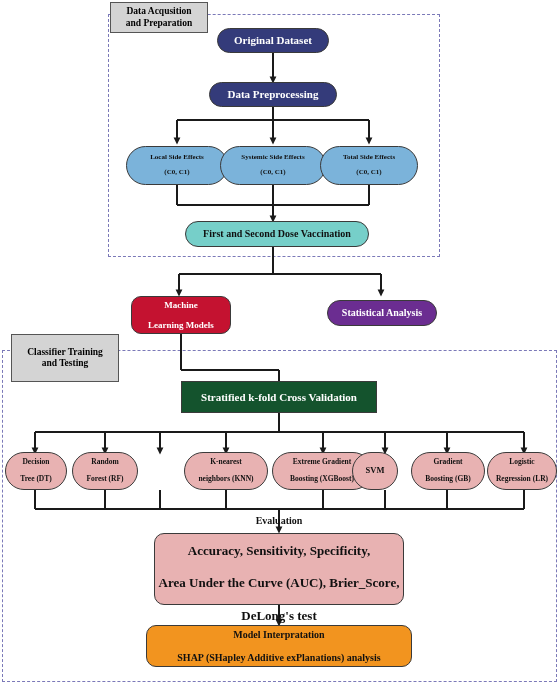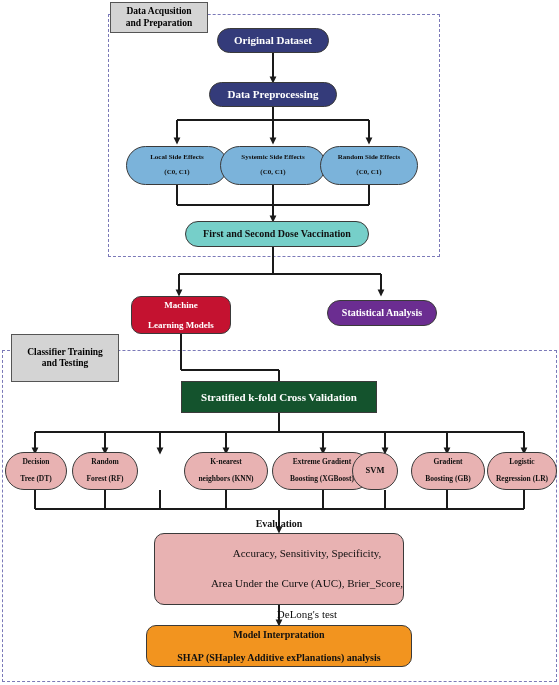--- a/index.html
+++ b/index.html
@@ -34,21 +34,21 @@
   .dashbox{position:absolute;box-sizing:border-box;border:1.6px dashed #7b79b8;
            background:transparent;}
 
   .t7{font-size:7px;}
   .t75{font-size:7.5px;}
   .t85{font-size:8.5px;}
   .t9{font-size:9px;}
   .t10{font-size:10px;}
   .t11{font-size:11px;}
   .sub{font-weight:bold;}
-  .evalsub{font-weight:normal;font-size:11px;padding-left:28px;}
+  .evalsub{font-weight:bold;font-size:13px;}
 </style>
 </head>
 <body>
 
 <div id="stage">
 
   <div class="dashbox" style="left:108px;top:14px;width:332px;height:243px;"></div>
   <div class="dashbox" style="left:2px;top:350px;width:555px;height:332px;"></div>
 
   <svg id="wires" viewBox="0 0 559 685" xmlns="http://www.w3.org/2000/svg">
@@ -139,21 +139,21 @@
 
   <div class="node pill c-blue t7" style="left:220px;top:146px;width:106px;height:39px;">
     <span>
       <span class="sub">Systemic Side Effects</span><br>
       <span class="sub">(C0, C1)</span>
     </span>
   </div>
 
   <div class="node pill c-blue t7" style="left:320px;top:146px;width:98px;height:39px;">
     <span>
-      <span class="sub">Random Side Effects</span><br>
+      <span class="sub">Total Side Effects</span><br>
       <span class="sub">(C0, C1)</span>
     </span>
   </div>
 
   <div class="node pill c-teal t10" style="left:185px;top:221px;width:184px;height:26px;">
     <span>First and Second Dose Vaccination</span>
   </div>
 
   <div class="node rrect c-red t9" style="left:131px;top:296px;width:100px;height:38px;">
     <span>

